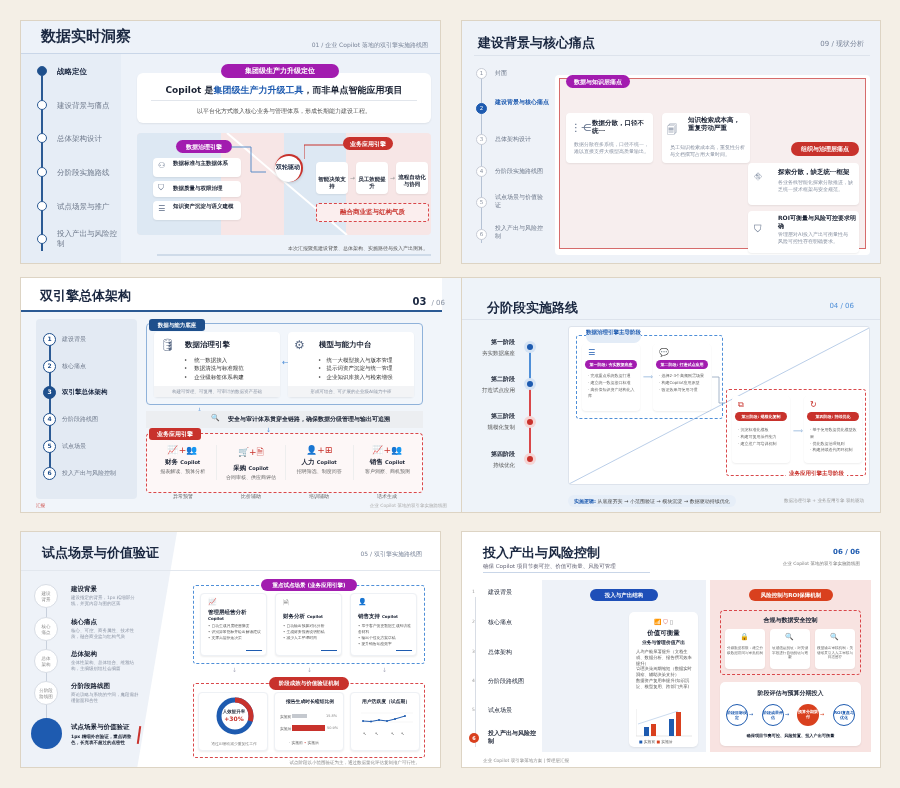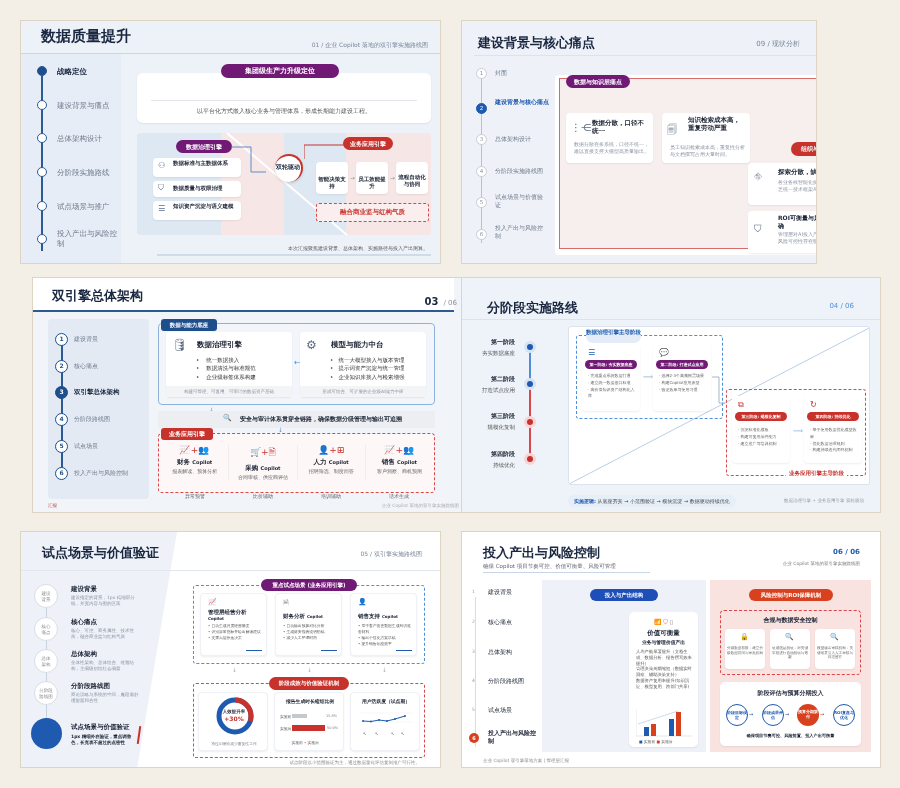--- a/index.html
+++ b/index.html
@@ -1,64 +1,67 @@
 <!DOCTYPE html>
 <html><head>
 <meta charset="utf-8">
 <style>
 *{box-sizing:border-box;margin:0;padding:0;}
 html,body{width:900px;height:788px;background:#f4efe6;font-family:"DejaVu Sans","Liberation Sans",sans-serif;overflow:hidden;color:#1a2233;}
 .slide{position:absolute;background:#fff;border:1px solid #ddd4c4;overflow:hidden;}
 #s1{left:20px;top:20px;width:421px;height:244px;background:#edf2f9;}
-#s2{left:461px;top:20px;width:356px;height:244px;background:#eef2f8;}
-#s3{left:32px;top:277px;width:446px;height:236px;background:#f1f5fa;}
+#s2{left:461px;top:20px;width:420px;height:244px;background:#eef2f8;}
+#s3{left:20px;top:277px;width:446px;height:236px;background:#f1f5fa;}
 #s4{left:461px;top:277px;width:420px;height:236px;background:#eef3f9;}
 #s5{left:20px;top:531px;width:421px;height:237px;background:#fff;}
 #s6{left:461px;top:531px;width:420px;height:237px;background:#fff;}
 .abs{position:absolute;}
 .title{position:absolute;font-weight:bold;color:#1a2740;white-space:nowrap;}
 .sub{position:absolute;font-size:7px;color:#7a8599;white-space:nowrap;}
 .tiny{font-size:5.5px;color:#8a93a3;line-height:1.35;}
 .pill{position:absolute;border-radius:10px;color:#fff;font-weight:bold;font-size:7px;text-align:center;white-space:nowrap;}
-.blue{background:#701a75;}
+.blue{background:#a21caf;}
 .red{background:#c8322c;}
 .card{position:absolute;background:#fff;border-radius:4px;box-shadow:0 1px 2px rgba(0,0,0,.07);}
 .navdot{position:absolute;width:10px;height:10px;border-radius:50%;border:1.5px solid #2b5a94;background:#fff;}
 .navtxt{position:absolute;font-size:7.5px;color:#6f7a8c;white-space:nowrap;}
 .bold{font-weight:bold;}
 .dashblue{border:1.5px dashed #4f8fd8;}
 .dashred{border:1.5px dashed #d9474a;}
 .numc{position:absolute;width:11px;height:11px;border-radius:50%;border:1px solid #c8ccd6;background:#fff;font-size:5.5px;color:#8a93a3;text-align:center;line-height:9px;}
 .ico{display:inline-block;color:#5a6a85;font-size:10px;}
 </style>
 </head>
 <body>
 
 <div class="slide" id="s1">
-  <div class="title" style="left:20px;top:6px;font-size:15px;">数据质量提升</div>
+  <div class="title" style="left:20px;top:6px;font-size:15px;">数据实时洞察</div>
   <div class="sub" style="right:12px;top:20px;font-size:6px;">01 / 企业 Copilot 落地的双引擎实施路线图</div>
   <div class="abs" style="left:0;top:32px;width:421px;height:1px;background:#c9d6e8;"></div>
 
   <div class="abs" style="left:0;top:33px;width:100px;height:211px;background:#e6edf6;"></div>
   <div class="abs" style="left:20px;top:50px;width:1.5px;height:180px;background:#2b5a94;"></div>
   <div class="navdot" style="left:16px;top:45px;background:#1e4f8c;"></div>
   <div class="navtxt bold" style="left:36px;top:46px;color:#1a2740;">战略定位</div>
   <div class="navdot" style="left:16px;top:79px;"></div>
   <div class="navtxt" style="left:36px;top:80px;">建设背景与痛点</div>
   <div class="navdot" style="left:16px;top:112px;"></div>
   <div class="navtxt" style="left:36px;top:113px;">总体架构设计</div>
   <div class="navdot" style="left:16px;top:146px;"></div>
   <div class="navtxt" style="left:36px;top:147px;">分阶段实施路线</div>
   <div class="navdot" style="left:16px;top:180px;"></div>
   <div class="navtxt" style="left:36px;top:181px;">试点场景与推广</div>
   <div class="navdot" style="left:16px;top:213px;"></div>
   <div class="navtxt" style="left:36px;top:208px;width:60px;white-space:normal;line-height:1.3;">投入产出与风险控制</div>
 
   <div class="card" style="left:116px;top:52px;width:294px;height:50px;border-radius:6px;"></div>
   <div class="pill blue" style="left:200px;top:43px;width:118px;height:14px;line-height:14px;">集团级生产力升级定位</div>
+  <div class="abs" style="left:116px;top:63px;width:294px;text-align:center;font-size:9px;font-weight:bold;white-space:nowrap;">
+    <span>Copilot 是</span><span style="color:#1e5bb0;">集团级生产力升级工具</span><span>，而非单点智能应用项目</span>
+  </div>
   <div class="abs" style="left:130px;top:79px;width:266px;height:1px;background:#e2e6ec;"></div>
   <div class="abs" style="left:116px;top:86px;width:294px;text-align:center;font-size:6px;color:#555;">以平台化方式嵌入核心业务与管理体系，形成长期能力建设工程。</div>
 
   <div class="abs" style="left:116px;top:112px;width:294px;height:102px;background:#f7e6e6;border-radius:4px;overflow:hidden;">
     <div class="abs" style="left:0;top:0;width:84px;height:102px;background:#dde8f3;"></div>
     <div class="abs" style="left:147px;top:0;width:62px;height:102px;background:#dde8f3;"></div>
     <svg class="abs" style="left:0;top:0;" width="294" height="102">
         <line x1="90" y1="0" x2="210" y2="102" stroke="#fff" stroke-width="2"></line>
       </svg>
   </div>

